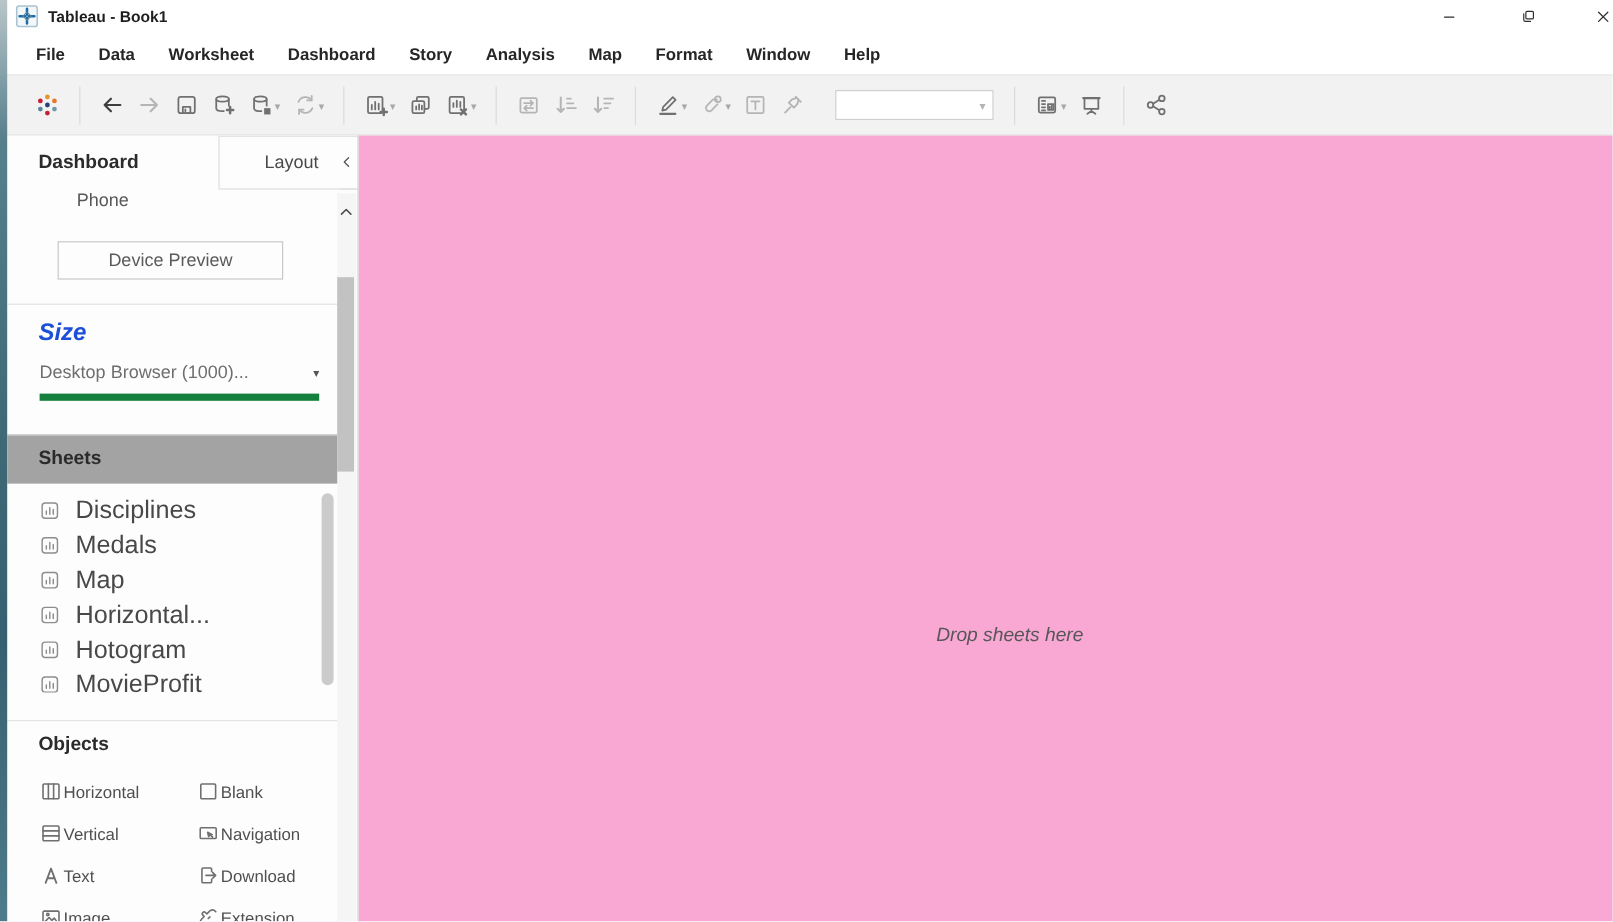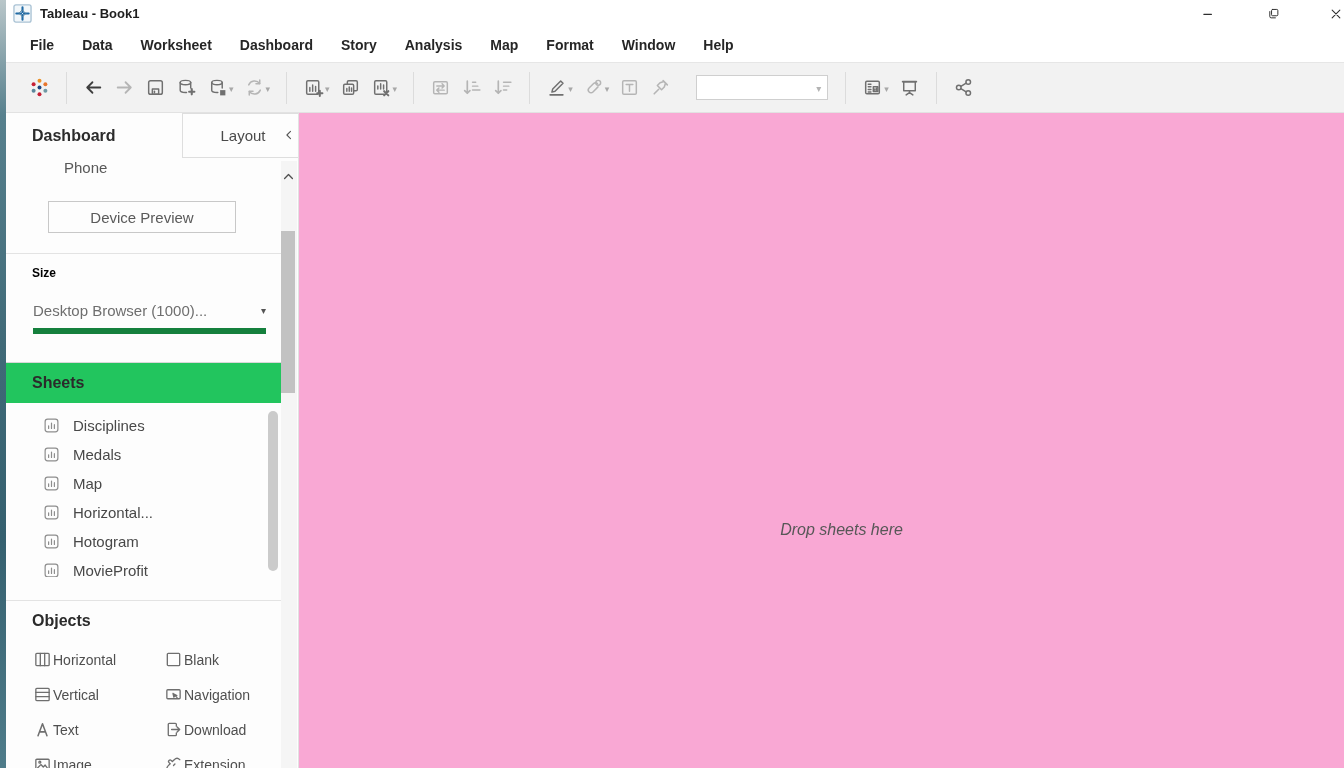--- a/index.html
+++ b/index.html
@@ -50,32 +50,32 @@
   .collapse-btn svg { width:12px; height:12px; }
 
   .phone-label { position:absolute; left:58px; top:46px; font-size:15px; color:#585858; }
   .device-btn { position:absolute; left:42px; top:88px; width:188px; height:32px; background:#fdfdfd;
     border:1px solid #c8c8c8; display:flex; align-items:center; justify-content:center;
     font-size:15px; color:#5a5a5a; }
 
   .sep { position:absolute; left:0; width:277px; height:1px; background:#e3e3e3; }
   .sep1 { top:140px; } .sep2 { top:487px; }
 
-  .size-heading { position:absolute; left:26px; top:153px; font-size:12px; font-weight:700; color:#000000; }
+  .size-heading { position:absolute; left:26px; top:153px; font-size:20px; font-weight:700; color:#1d4ed8;font-style:italic; }
   .size-dd { position:absolute; left:27px; top:189px; width:233px; padding-bottom:9px;
     border-bottom:6px solid #15803d; display:flex; align-items:center; justify-content:space-between;
     font-size:15px; color:#6e6e6e; }
   .size-dd .dd-caret { font-size:10px; color:#555; }
 
-  .sheets-band { position:absolute; left:0; top:249px; width:277px; height:41px; background:#22c55e;
+  .sheets-band { position:absolute; left:0; top:249px; width:277px; height:41px; background:#a3a3a3;
     border-top:1px solid #d8d8d8; display:flex; align-items:center; padding-left:26px;
     font-size:16px; font-weight:700; color:#2b2b2b; }
   .sheets-list { position:absolute; left:0; top:290px; width:277px; height:174px; overflow:hidden; padding-top:8px; }
-  .sheet-row { height:29px; display:flex; align-items:center; padding-left:37px; gap:13px;
-    font-size:15px; color:#484848; }
+  .sheet-row { height:29px; display:flex; align-items:center; padding-left:27px; gap:13px;
+    font-size:21px; color:#484848; }
   .sheet-row .s-icon { color:#8d8d8d; display:flex; }
   .sheet-row .s-icon svg { width:17px; height:17px; }
   .sheets-scroll { position:absolute; left:262px; top:298px; width:10px; height:160px;
     background:#cbcbcb; border-radius:5px; }
 
   .objects-heading { position:absolute; left:26px; top:499px; font-size:16px; font-weight:700; color:#2b2b2b; }
   .objects-grid { position:absolute; left:27px; top:529px; width:244px;
     display:grid; grid-template-columns:131px auto; grid-auto-rows:35px; }
   .obj-item { display:flex; align-items:center; gap:1px; font-size:14px; color:#4f4f4f; }
   .obj-item .o-icon { color:#6f6f6f; display:flex; }

